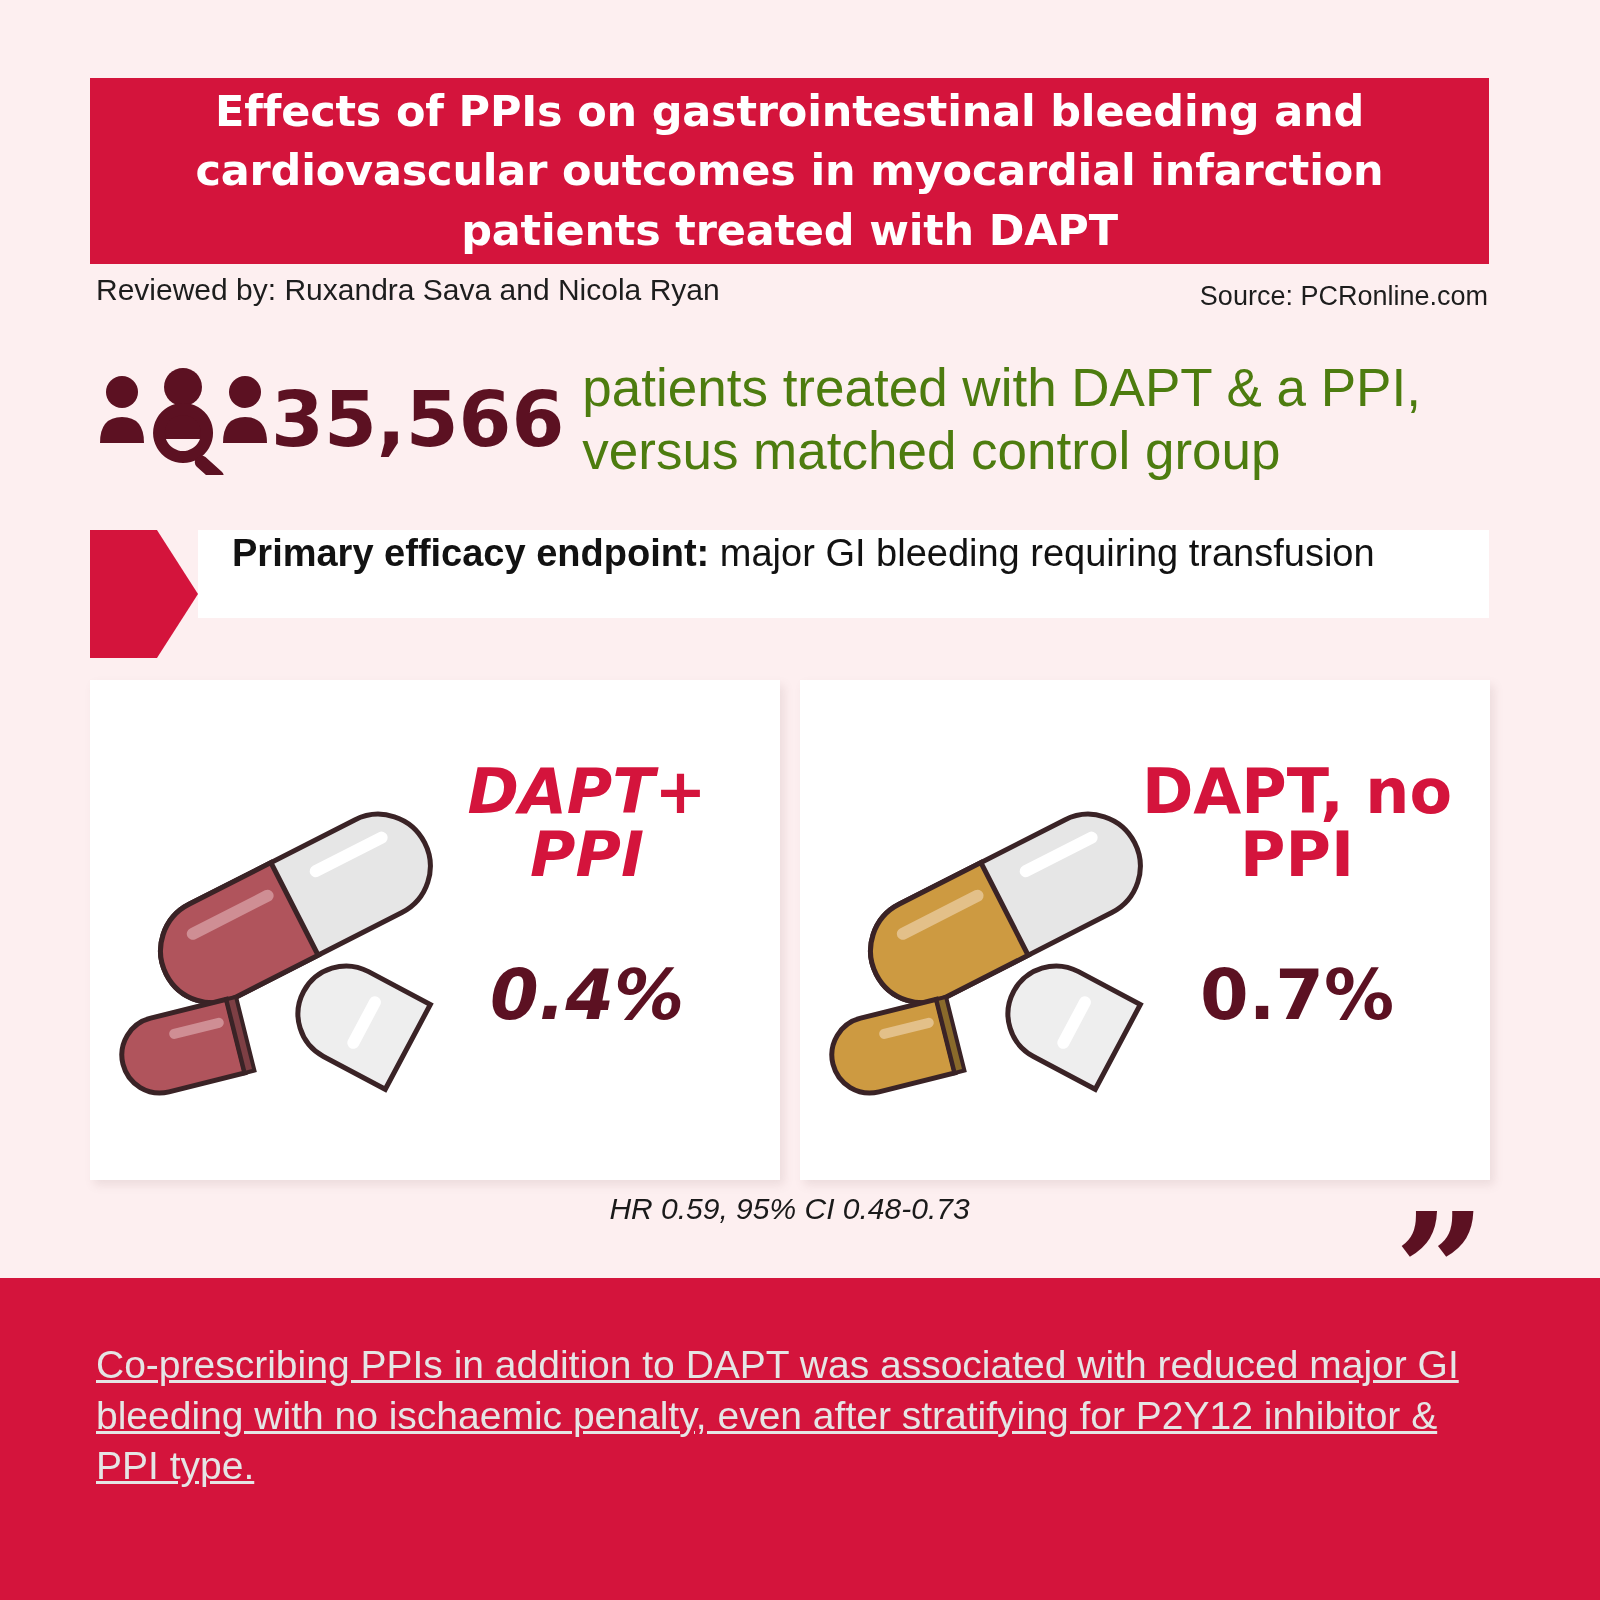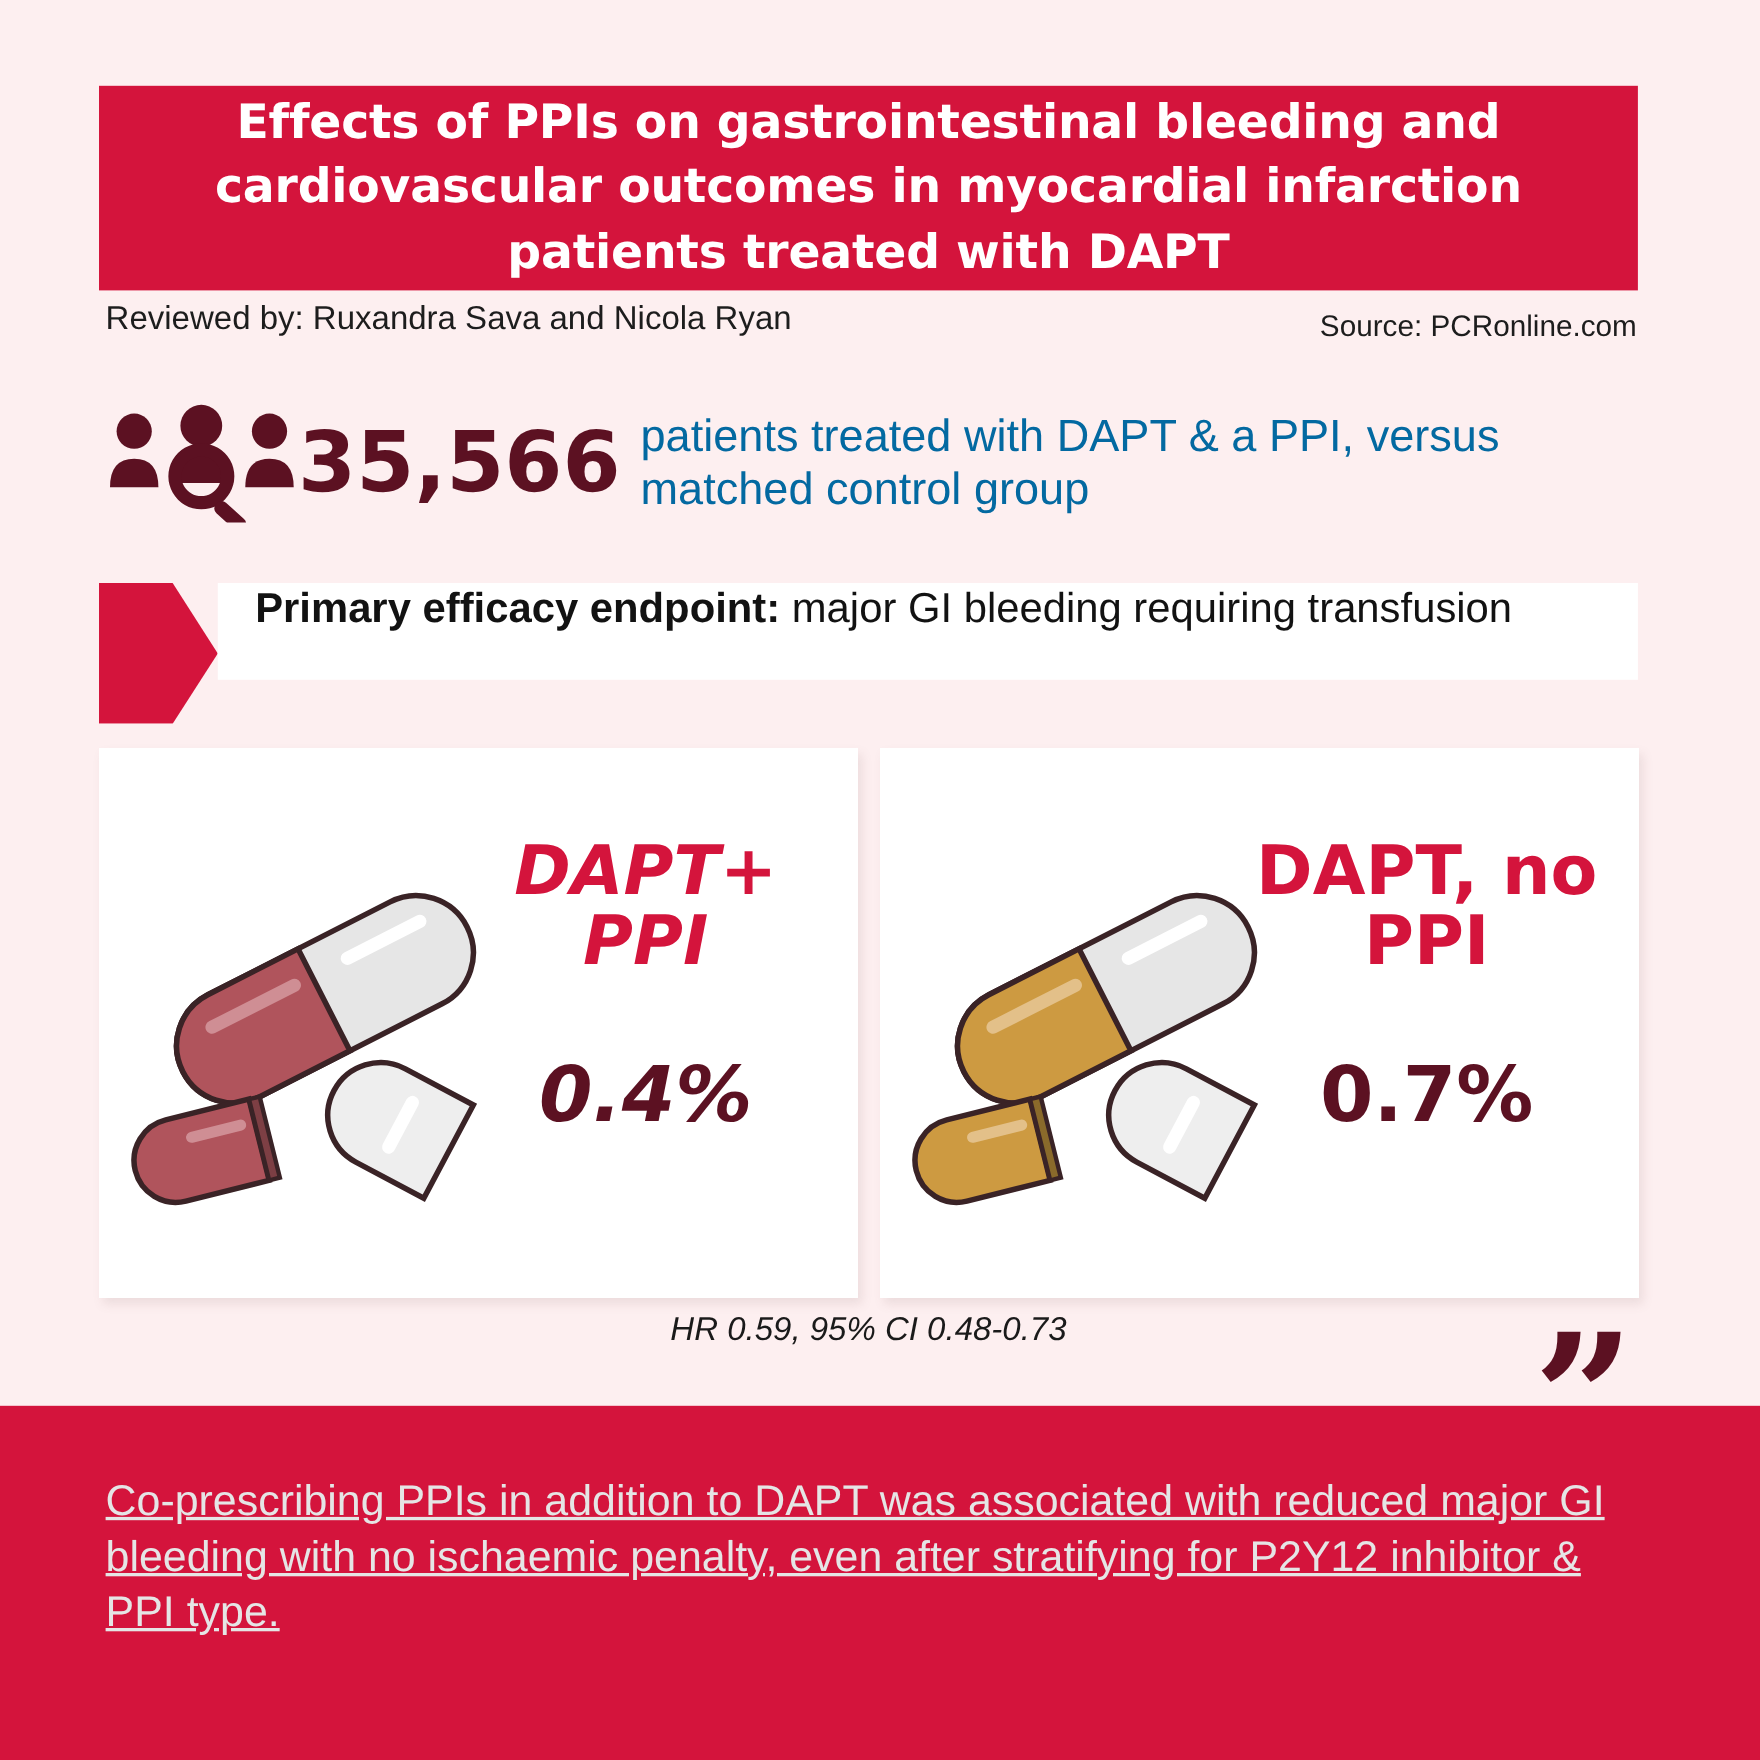--- a/index.html
+++ b/index.html
@@ -78,22 +78,22 @@
     font-family: "DejaVu Sans", sans-serif;
     font-weight: bold;
     font-size: 76px;
     color: #5c1122;
     line-height: 1;
     margin-right: 18px;
     white-space: nowrap;
   }
   .patients-text {
     font-family: "Liberation Sans", sans-serif;
-    font-size: 41px;
-    color: #0369a1;
+    font-size: 53px;
+    color: #4d7c0f;
     line-height: 1.18;
   }
 
   
   .endpoint-wrap {
     position: absolute;
     left: 90px;
     top: 530px;
     width: 1399px;
     height: 128px;

